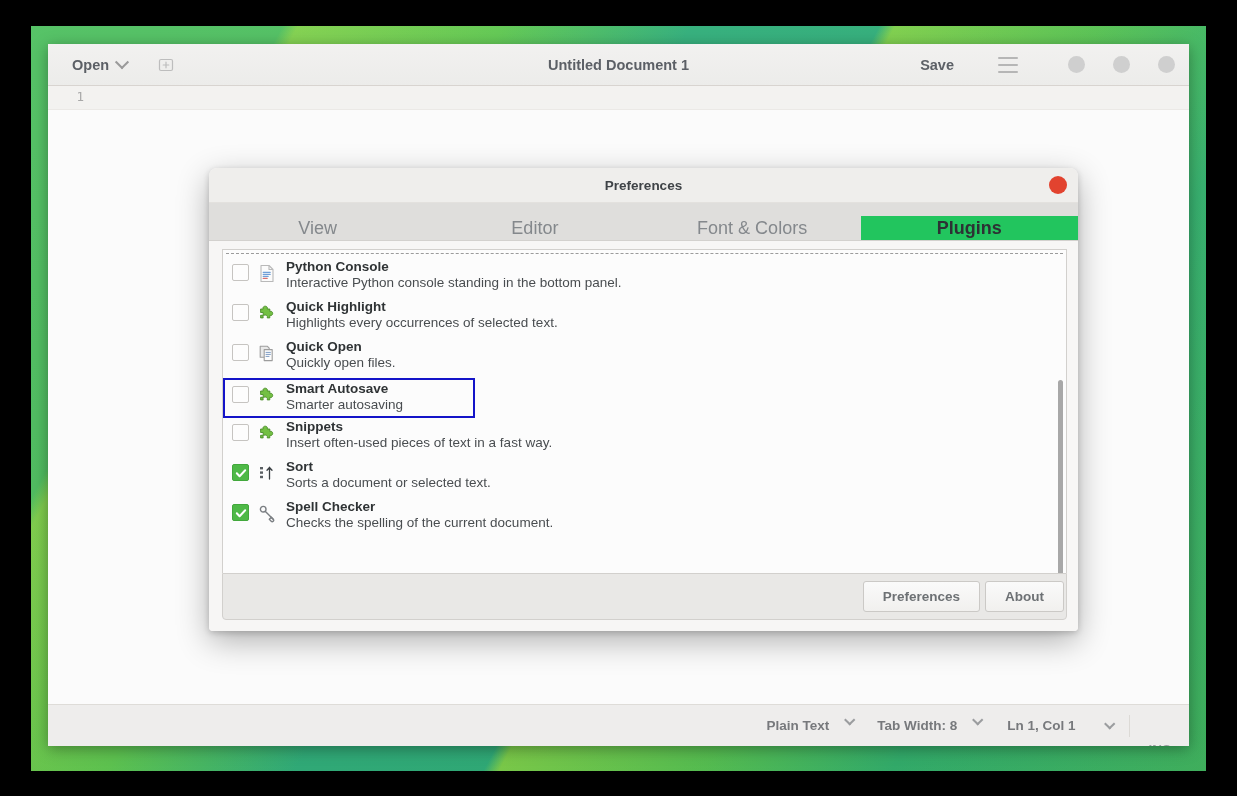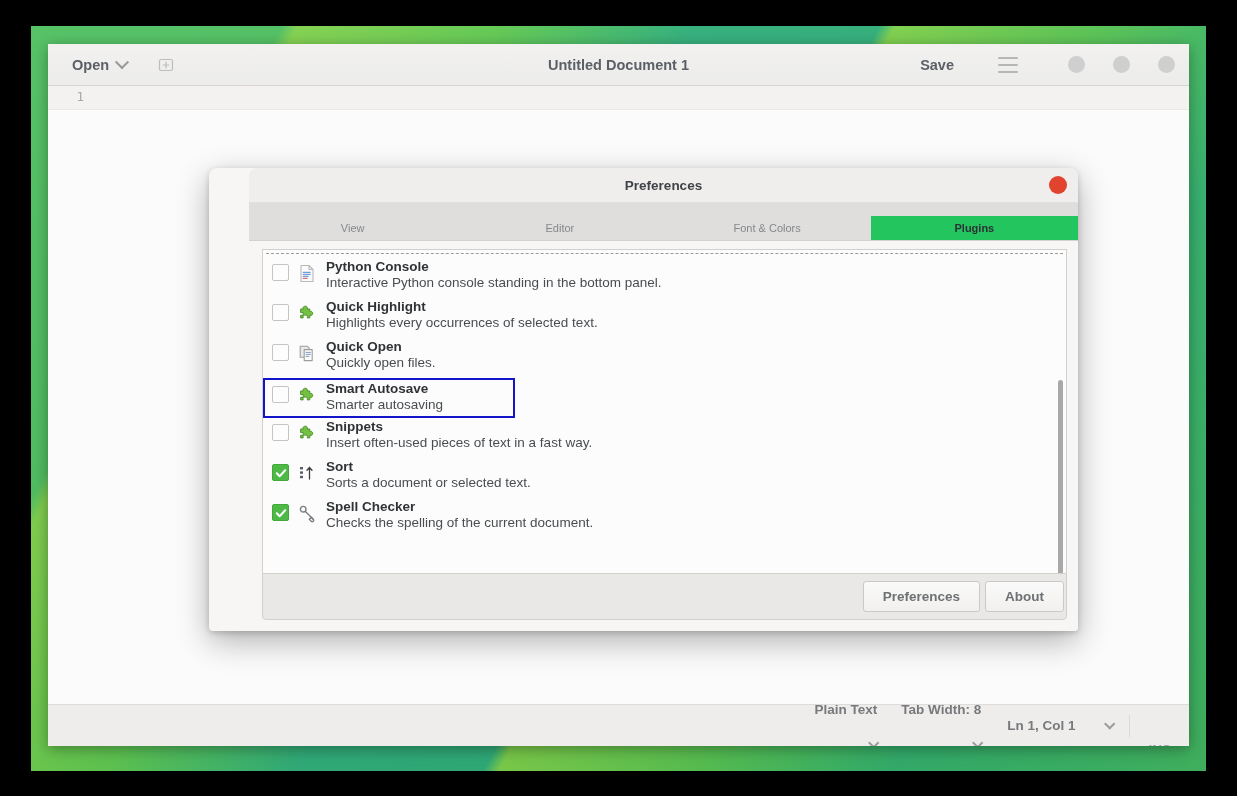--- a/index.html
+++ b/index.html
@@ -133,23 +133,22 @@
     display: flex;
     align-items: center;
     justify-content: flex-end;
     padding-right: 4px;
     gap: 0;
     font-size: 13.5px;
     font-weight: bold;
     color: #77797c;
   }
   .sb-item {
-    display: flex; align-items: flex-end; gap: 24px;
+    display: flex; align-items: flex-start; gap: 16px;
     padding: 4px 12px;
-    flex-direction: column;
   }
   .sb-chev {
     width: 8px; height: 8px;
     border-right: 2px solid #9b9d9f;
     border-bottom: 2px solid #9b9d9f;
     transform: rotate(45deg) translate(-1px,-2px);
   }
   .sb-sep { width: 1px; height: 22px; background: #dcdad6; margin: 0 6px; }
   #sb-ins { padding: 4px 14px 4px 12px; color: #9b9ea1; margin-top: 48px; }
   #sb-lncol-wrap { display: flex; align-items: center; gap: 30px; padding: 4px 10px 4px 14px; }
@@ -158,21 +157,20 @@
   #prefs-dialog {
     position: absolute;
     left: 209px; top: 168px;
     width: 869px; height: 463px;
     background: #f7f6f5;
     border-radius: 8px 8px 4px 4px;
     box-shadow: 0 10px 32px rgba(0,0,0,0.30), 0 2px 6px rgba(0,0,0,0.18);
     display: flex;
     flex-direction: column;
     overflow: hidden;
-    padding-left: 40px;
   }
   #prefs-titlebar {
     height: 35px;
     flex: 0 0 auto;
     background: #efeeec;
     border-bottom: 1px solid #e3e1de;
     display: flex;
     align-items: center;
     justify-content: center;
     position: relative;
@@ -189,21 +187,21 @@
   #prefs-tabs {
     height: 38px;
     flex: 0 0 auto;
     display: flex;
     background: #dfdedc;
     border-bottom: 1px solid #d3d1ce;
   }
   .ptab {
     flex: 1 1 0;
     display: flex; align-items: center; justify-content: center;
-    font-size: 11px;
+    font-size: 18px;
     color: #84888c;
     background: #dfdedc;
     margin-top: 13px;
   }
   .ptab.active {
     background: #22c55e;
     color: #2d3134;
     font-weight: bold;
   }
 

